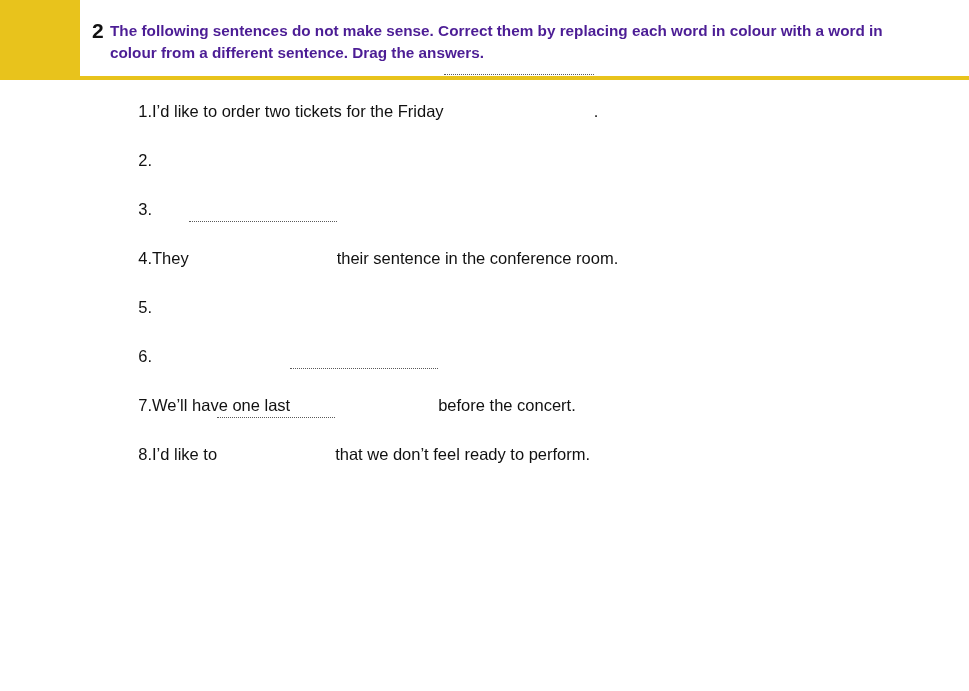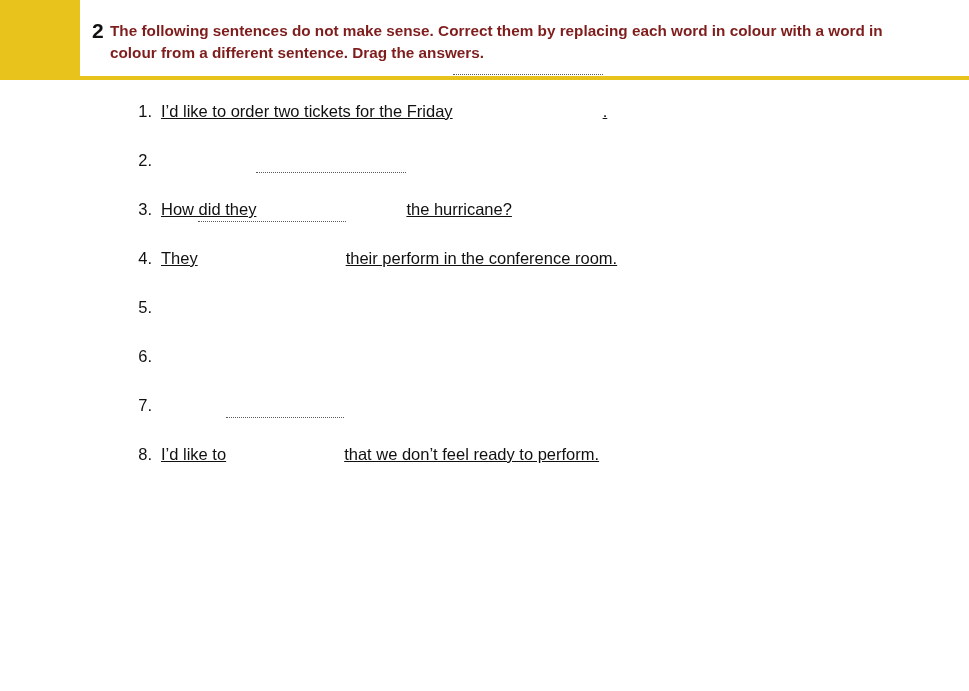--- a/index.html
+++ b/index.html
@@ -44,21 +44,21 @@
     position: absolute;
     left: 0;
     top: 20px;
   }
   .instructions {
     margin-left: 30px;
     margin-top: 20px;
     font-size: 15.3px;
     line-height: 1.42;
     max-width: 790px;
-    color: #7f1d1d;
+    color: #4c1d95;
     font-weight: bold;
   }
   .header-rule {
     position: absolute;
     left: 0;
     top: 76px;
     width: 969px;
     height: 4px;
     background: #e8c31c;
   }
@@ -76,23 +76,21 @@
     margin-bottom: 30px;
     padding-left: 128px;
   }
   .item-number {
     width: 24px;
     text-align: right;
     flex: 0 0 24px;
     font-size: 16.5px;
   }
   .item-text {
-    margin-left: 9px;
     white-space: nowrap;
-    text-decoration: underline;
   }
   .blank {
     display: inline-block;
     position: relative;
     vertical-align: baseline;
   }
   .blank::before {
     content: "";
     position: absolute;
     left: 0;
@@ -122,38 +120,38 @@
       <span class="item-number">1.</span>
       <span class="item-text"><span>I’d like to order two tickets for the Friday</span><span class="blank" style="width:150px;">&nbsp;</span><span>.</span></span>
     </div>
 
     <div class="item">
       <span class="item-number">2.</span>
     </div>
 
     <div class="item">
       <span class="item-number">3.</span>
-      <span class="item-text"><span>How did they</span><span class="blank" style="width:150px;">&nbsp;</span><span>the hurricane?</span></span>
     </div>
 
     <div class="item">
       <span class="item-number">4.</span>
-      <span class="item-text"><span>They</span><span class="blank" style="width:148px;">&nbsp;</span><span>their perform in the conference room.</span></span>
+      <span class="item-text"><span>They</span><span class="blank" style="width:148px;">&nbsp;</span><span>their sentence in the conference room.</span></span>
     </div>
 
     <div class="item">
       <span class="item-number">5.</span>
     </div>
 
     <div class="item">
       <span class="item-number">6.</span>
     </div>
 
     <div class="item">
       <span class="item-number">7.</span>
+      <span class="item-text"><span>We’ll have one last</span><span class="blank" style="width:148px;">&nbsp;</span><span>before the concert.</span></span>
     </div>
 
     <div class="item">
       <span class="item-number">8.</span>
       <span class="item-text"><span>I’d like to</span><span class="blank" style="width:118px;">&nbsp;</span><span>that we don’t feel ready to perform.</span></span>
     </div>
   </div>
 
   <div class="footer-space"></div>
 </div>

